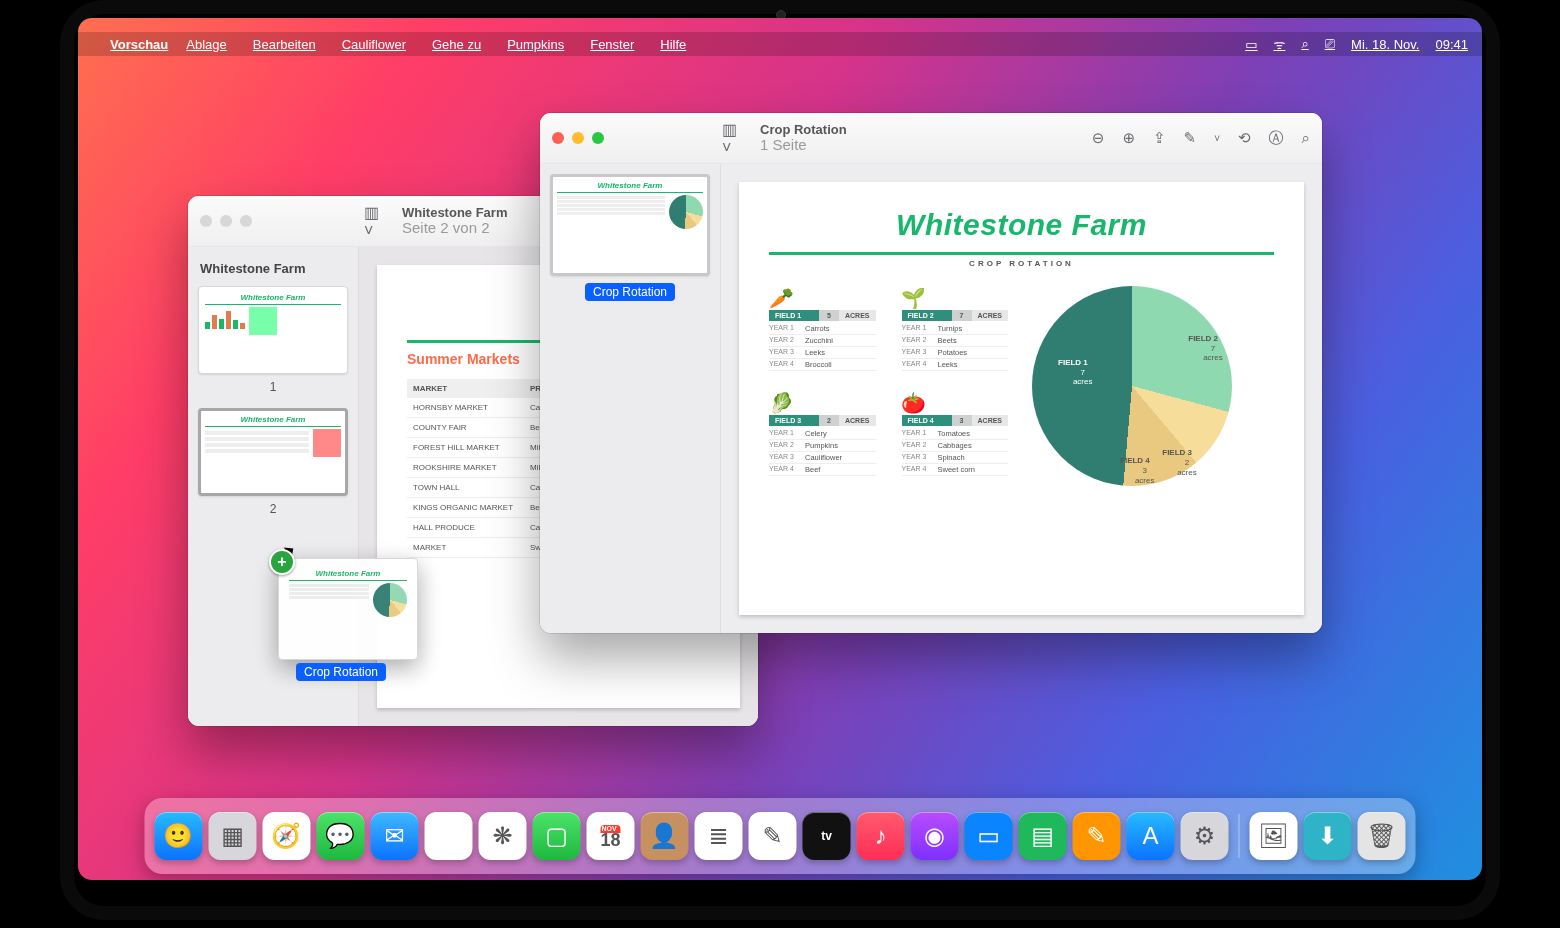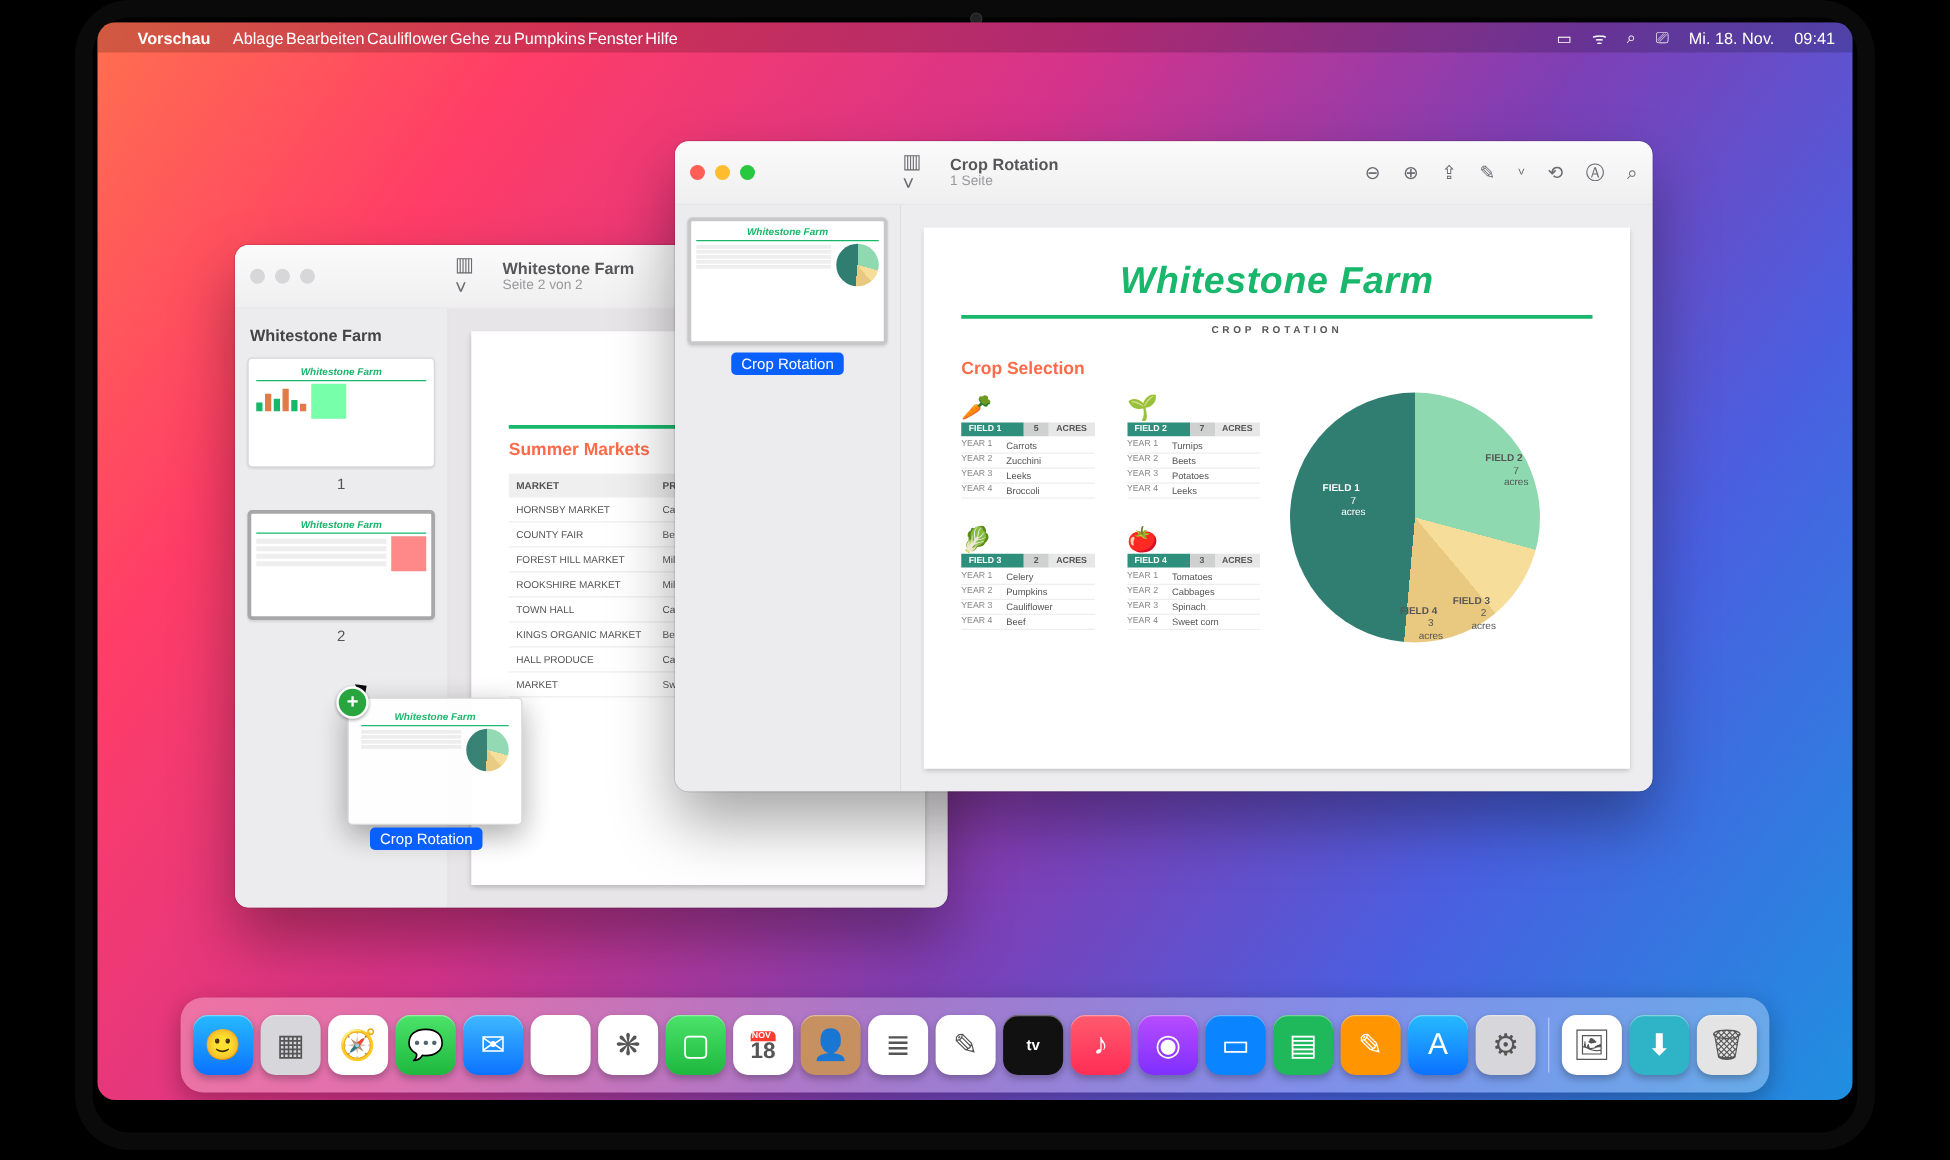--- a/index.html
+++ b/index.html
@@ -3,38 +3,38 @@
 <meta charset="utf-8">
 <style>
   html,body{margin:0;padding:0;width:1560px;height:928px;font-family:-apple-system,"Helvetica Neue",Arial,sans-serif;overflow:hidden;background:#000;}
   
   .laptop-frame{position:absolute;left:60px;top:0;width:1440px;height:920px;border-radius:44px;background:#000;box-shadow:inset 0 0 0 14px #0a0a0a;}
   .screen{position:absolute;left:18px;top:18px;right:18px;bottom:40px;border-radius:14px;overflow:hidden;
     background:linear-gradient(125deg,#ff6f4f 0%,#ff3d67 18%,#d5338a 40%,#7e3fb5 60%,#4a5fe0 78%,#1f8fe0 100%);}
   .camera{position:absolute;left:50%;top:10px;width:8px;height:8px;margin-left:-4px;border-radius:50%;background:#222;border:1px solid #333;}
 
   
-  .menubar{position:absolute;left:0;right:0;top:0;height:24px;background:rgba(0,0,0,0.18);display:flex;align-items:center;color:#fff;font-size:13px;padding:0 14px;justify-content:space-between;}
+  .menubar{position:absolute;left:0;right:0;top:14px;height:24px;background:rgba(0,0,0,0.18);display:flex;align-items:center;color:#fff;font-size:13px;padding:0 14px;justify-content:space-between;text-decoration:underline;}
   .menubar .left,.menubar .right{display:flex;align-items:center;gap:18px;}
   .menubar .right{gap:16px;}
   .menubar .appname{font-weight:700;}
   .apple{font-size:16px;}
   .status-icon{font-size:13px;}
 
   
   .window{position:absolute;border-radius:11px;background:#f7f5f6;box-shadow:0 25px 50px rgba(0,0,0,.35),0 0 0 1px rgba(0,0,0,.1);overflow:hidden;display:flex;flex-direction:column;}
   .titlebar{height:50px;display:flex;align-items:center;padding:0 12px;border-bottom:1px solid rgba(0,0,0,.08);background:linear-gradient(#fbfbfb,#efeff0);}
   .traffic{display:flex;gap:8px;margin-right:12px;}
   .dot{width:12px;height:12px;border-radius:50%;}
   .red{background:#ff5f57;} .yellow{background:#febc2e;} .green{background:#28c840;}
   .dim .dot{background:#d7d7d9;}
   .tb-btn{width:26px;height:22px;border-radius:6px;display:flex;align-items:center;justify-content:center;color:#6b6b71;margin-right:6px;}
   .tb-title{display:flex;flex-direction:column;line-height:1.1;margin-left:6px;}
   .tb-title .h{font-weight:700;font-size:13px;color:#575759;}
-  .tb-title .s{font-size:11px;color:#9a9a9d;}
+  .tb-title .s{font-size:15px;color:#9a9a9d;}
   .tb-spacer{flex:1;}
   .tb-icons{display:flex;gap:18px;color:#6b6b71;font-size:15px;align-items:center;}
 
   .win-body{flex:1;display:flex;}
   .sidebar{width:150px;background:#ecebee;border-right:1px solid rgba(0,0,0,.06);padding:10px;overflow:hidden;}
   .sidebar-title{font-size:13px;font-weight:700;color:#444;margin:4px 0 10px 2px;}
   .thumb{background:#fff;border:1px solid #d8d8d8;border-radius:4px;box-shadow:0 1px 2px rgba(0,0,0,.1);margin-bottom:6px;overflow:hidden;}
   .thumb.sel{outline:3px solid #a7a7aa;outline-offset:-3px;}
   .thumb-label{text-align:center;font-size:12px;color:#555;margin-bottom:14px;}
   .thumb-badge{display:inline-block;background:#0a60ff;color:#fff;font-size:12px;padding:2px 8px;border-radius:4px;}
@@ -90,21 +90,21 @@
 <body>
 
 <div class="laptop-frame">
   <div class="camera"></div>
   <div class="screen">
 
     <div class="menubar">
       <div class="left">
         <span class="apple"></span>
         <span class="appname">Vorschau</span>
-        <span id="menu-items" style="display: inline-flex; gap: 2px;">
+        <span id="menu-items" style="display: inline-flex; gap: 26px;">
             <span>Ablage</span>
             <span>Bearbeiten</span>
             <span>Cauliflower</span>
             <span>Gehe zu</span>
             <span>Pumpkins</span>
             <span>Fenster</span>
             <span>Hilfe</span>
           </span>
       </div>
       <div class="right">
@@ -261,21 +261,20 @@
               </div>
             </div>
           </div>
           <div style="text-align:center"><span class="thumb-badge">Crop Rotation</span></div>
         </div>
         <div class="content" style="background:#edecee">
           <div class="page" style="max-width:590px">
             <div class="page-title">Whitestone Farm</div>
             <div class="page-rule"></div>
             <div class="page-sub">CROP ROTATION</div>
-            <div class="sec-title">Crop Selection</div>
             <div class="crop-flex">
               <div class="crop-cols" id="fields">
                   <div class="field-block">
                     <div class="veg-icon">🥕</div>
                     <div class="fb-head">
                       <span class="c1">FIELD 1</span>
                       <span class="c2">5</span>
                       <span class="c3">ACRES</span>
                     </div>
                     <div class="fb-row">

